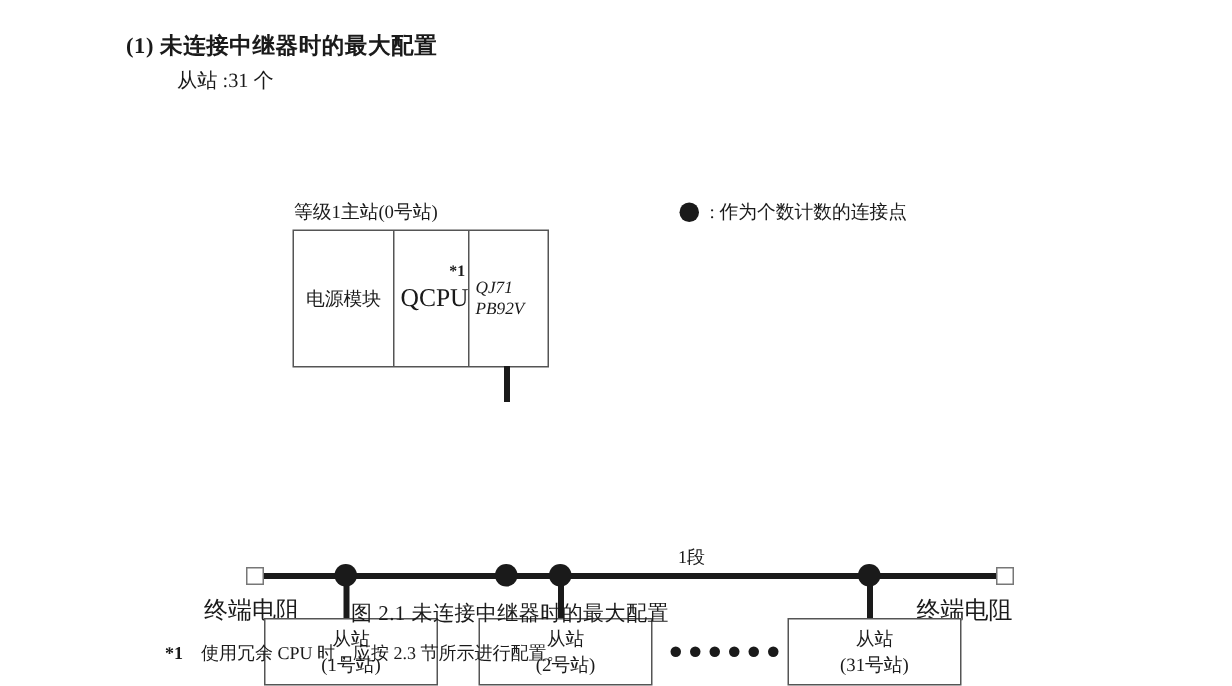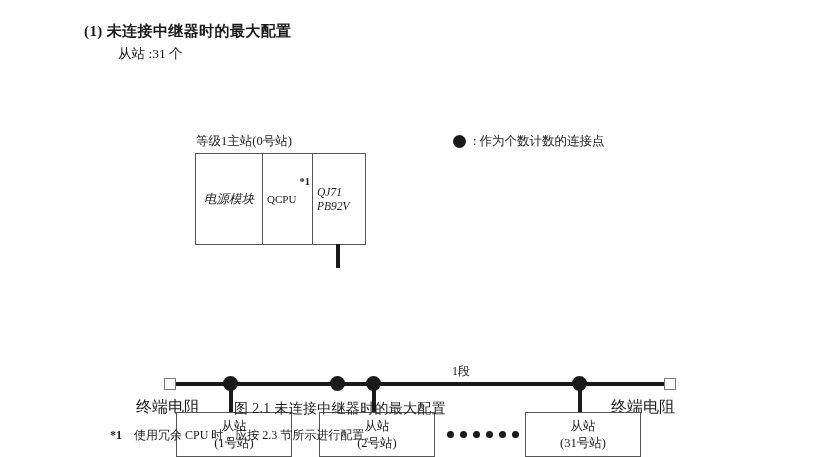--- a/index.html
+++ b/index.html
@@ -60,27 +60,27 @@
     top: 0; bottom: 0;
     box-sizing: border-box;
     display: flex;
     align-items: center;
     justify-content: center;
   }
   #cell-power   { left: 0px;   width: 67px; border-right: 1.4px solid #555; }
   #cell-qcpu    { left: 67px;  width: 50px; border-right: 1.4px solid #555; }
   #cell-master  { left: 117px; width: 54px; }
 
-  #cell-power span { font-size: 12.5px; font-style: italic; }
+  #cell-power span { font-size: 12.5px; }
   #cell-qcpu {
     justify-content: flex-start;
     align-items: center;
     padding-left: 4px;
   }
-  #qcpu-label { font-size: 11px; }
+  #qcpu-label { font-size: 17px; }
   #qcpu-note {
     position: absolute;
     right: 2px; top: 22px;
     font-size: 10.5px;
     font-weight: bold;
   }
   #cell-master {
     flex-direction: column;
     align-items: flex-start;
     justify-content: center;

